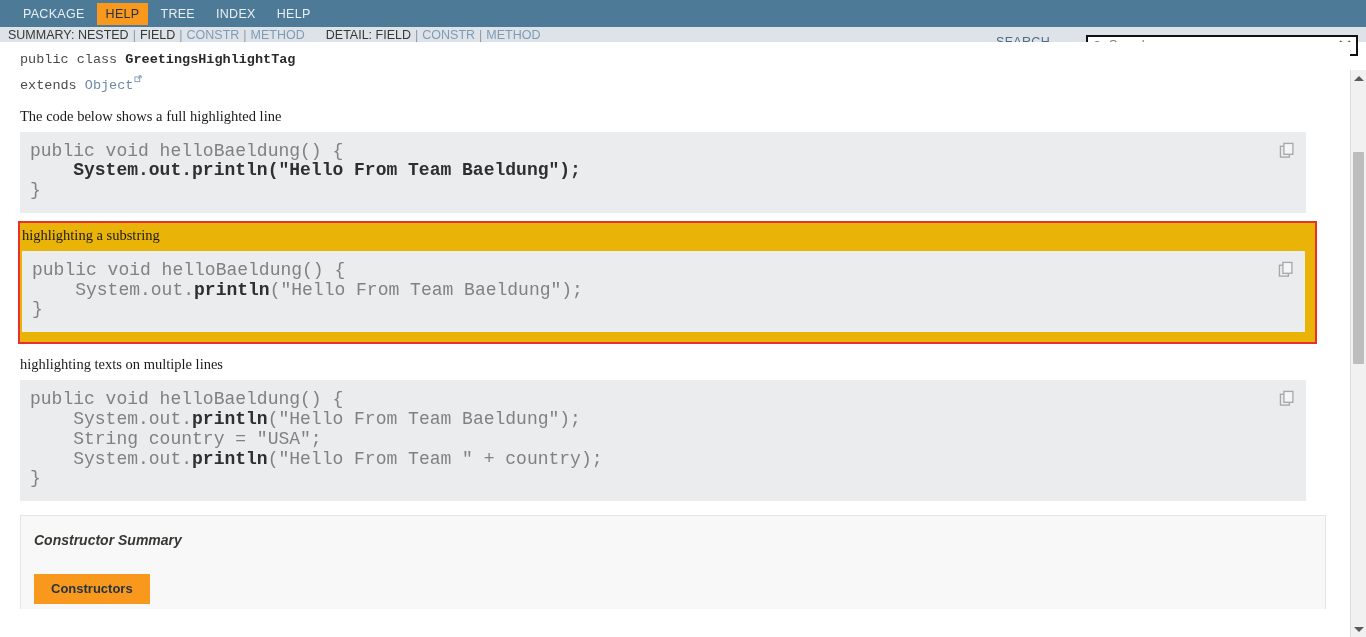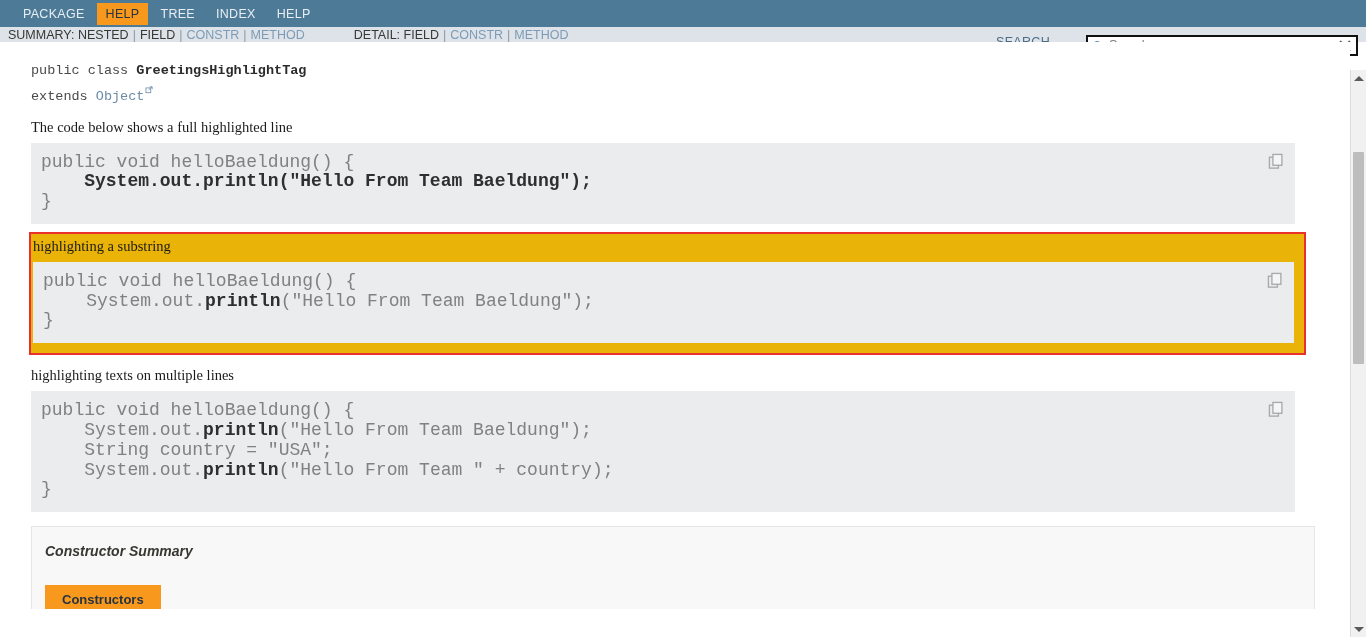--- a/index.html
+++ b/index.html
@@ -45,21 +45,21 @@
     position: relative;
   }
   .subnav-group {
     font-family: "Liberation Sans", sans-serif;
     font-size: 12.5px;
     color: #353833;
     white-space: nowrap;
     display: flex;
     align-items: baseline;
   }
-  .subnav-group.detail { margin-left: 49px; justify-content: flex-end; }
+  .subnav-group.detail { margin-left: 21px; justify-content: flex-end; }
   .sub-plain { color: #353833; }
   .sub-link  { color: #7e9bb5; }
   .sub-sep   { color: #8c9aa6; margin: 0 4px; }
 
   .searchwrap {
     position: absolute;
     right: 8px;
     top: 8px; bottom: 0;
     display: flex;
     align-items: flex-start;
@@ -106,21 +106,21 @@
     cursor: pointer;
   }
 
   
   .content {
     position: relative;
     width: 1350px;
     height: 567px;
     overflow: hidden;
     background: #ffffff;
-    padding: 11px;
+    padding: 0;
   }
 
   .decl {
     font-family: "Liberation Mono", monospace;
     font-size: 13.5px;
     line-height: 20px;
     color: #4a4a4a;
     padding: 8px 0 0 20px;
   }
   .decl .cls-name { font-weight: bold; color: #2b2b2b; }

